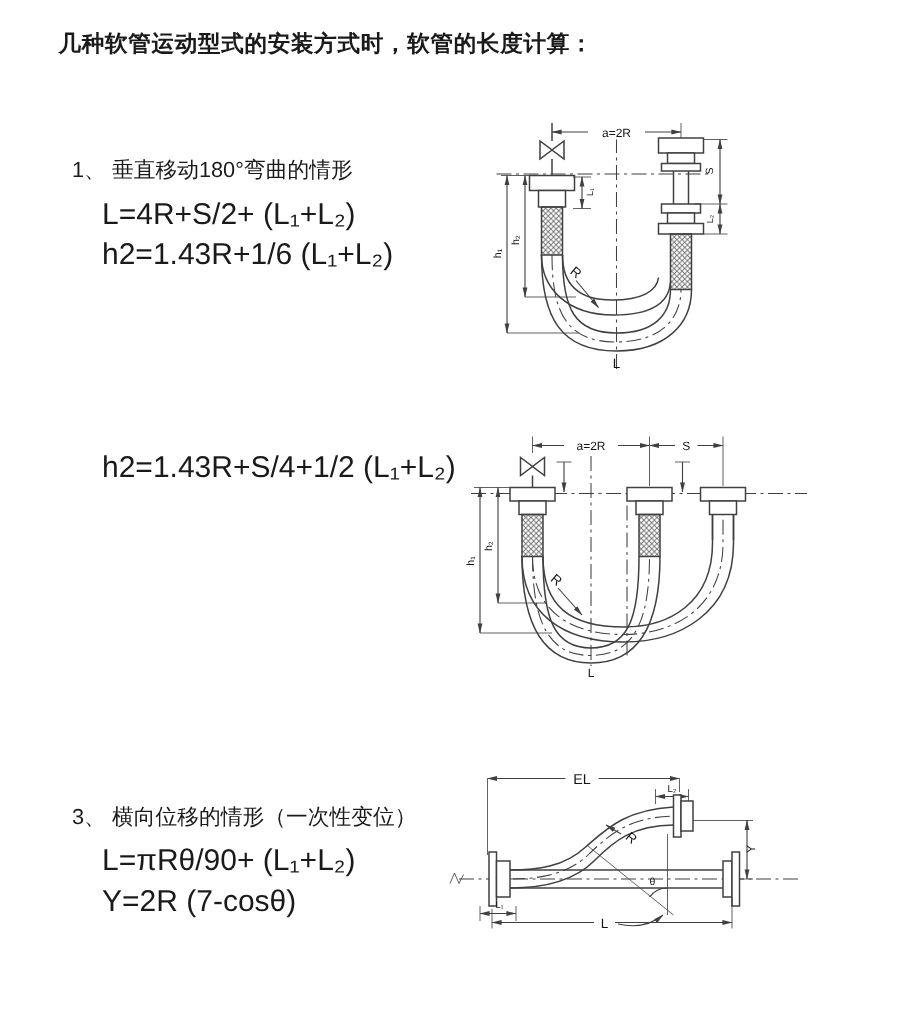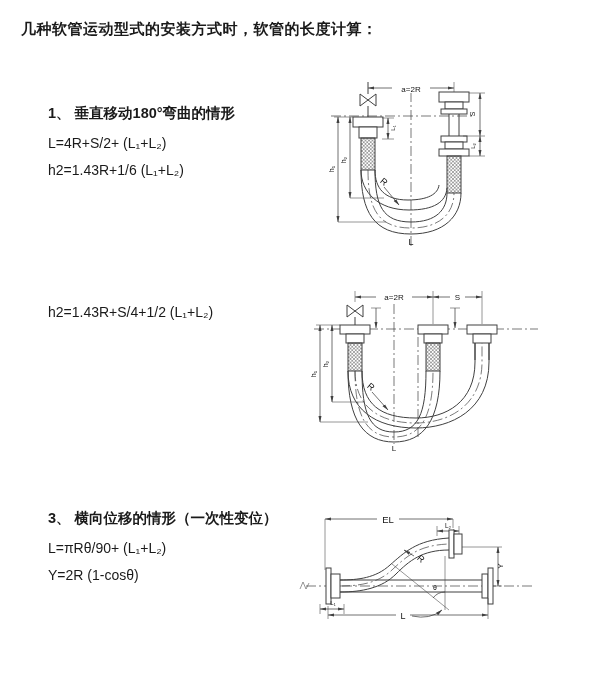--- a/index.html
+++ b/index.html
@@ -1,23 +1,23 @@
 <!DOCTYPE html>
 <html><head>
 <meta charset="utf-8">
 <style>
   html,body{margin:0;padding:0}
   body{
     width:600px;height:675px;position:relative;background:#ffffff;overflow:hidden;
     font-family:"Liberation Sans","DejaVu Sans",sans-serif;color:#1a1a1a;
   }
-  .title{position:absolute;left:21px;top:20px;font-size:15px;font-weight:bold;letter-spacing:.5px;white-space:nowrap}
+  .title{position:absolute;left:39px;top:20px;font-size:15px;font-weight:bold;letter-spacing:.5px;white-space:nowrap}
   .section{position:absolute;left:48px;width:262px}
-  .heading{font-size:14.5px;font-weight:bold;white-space:nowrap;margin-bottom:7px}
-  .formula{font-size:14px;line-height:27px;white-space:nowrap}
+  .heading{font-size:14.5px;font-weight:normal;white-space:nowrap;margin-bottom:7px}
+  .formula{font-size:20px;line-height:27px;margin-left:20px;white-space:nowrap}
   .dsvg{position:absolute}
   
   .s{stroke:#404040;stroke-width:1;fill:none}
   .sd{stroke:#404040;stroke-width:.75;fill:none}
   .st{stroke:#404040;stroke-width:.55;fill:none}
   .scl{stroke:#404040;stroke-width:.7;fill:none;stroke-dasharray:10 3 2 3}
   .fw{fill:#ffffff;stroke:#404040;stroke-width:1}
   .wb{fill:#ffffff;stroke:none}
   .t{fill:#151515;stroke:none;font-family:"Liberation Sans","DejaVu Sans",sans-serif}
 </style>
@@ -205,24 +205,24 @@
   <text class="t" x="30" y="82" font-size="7" text-anchor="middle" transform="rotate(-90 30 82)">h₂</text>
 
   <g class="sd">
     <line x1="74" y1="110" x2="90" y2="128" marker-end="url(#arr)"></line>
   </g>
   <text class="t" x="71" y="107" font-size="9" text-anchor="middle" transform="rotate(40 71 107)">R</text>
 
   <text class="t" x="96" y="169" font-size="8" text-anchor="middle">L</text>
 </svg>
 
-<div class="section" style="top:509px">
+<div class="section" style="top:535px">
   <div class="heading">3、 横向位移的情形（一次性变位）</div>
   <div class="formula">L=πRθ/90+ (L₁+L₂)</div>
-  <div class="formula">Y=2R (1-cosθ)</div>
+  <div class="formula">Y=2R (7-cosθ)</div>
 </div>
 
 <svg class="dsvg" style="left:292px;top:498px" width="308" height="150" viewBox="0 0 308 150">
   <g>
     <line class="scl" x1="14" y1="88" x2="240" y2="88"></line>
     <polyline class="st" points="8,91 11,84 14,91 17,85"></polyline>
   </g>
 
   <g class="sd">
     <line class="st" x1="33" y1="21" x2="33" y2="72"></line>

